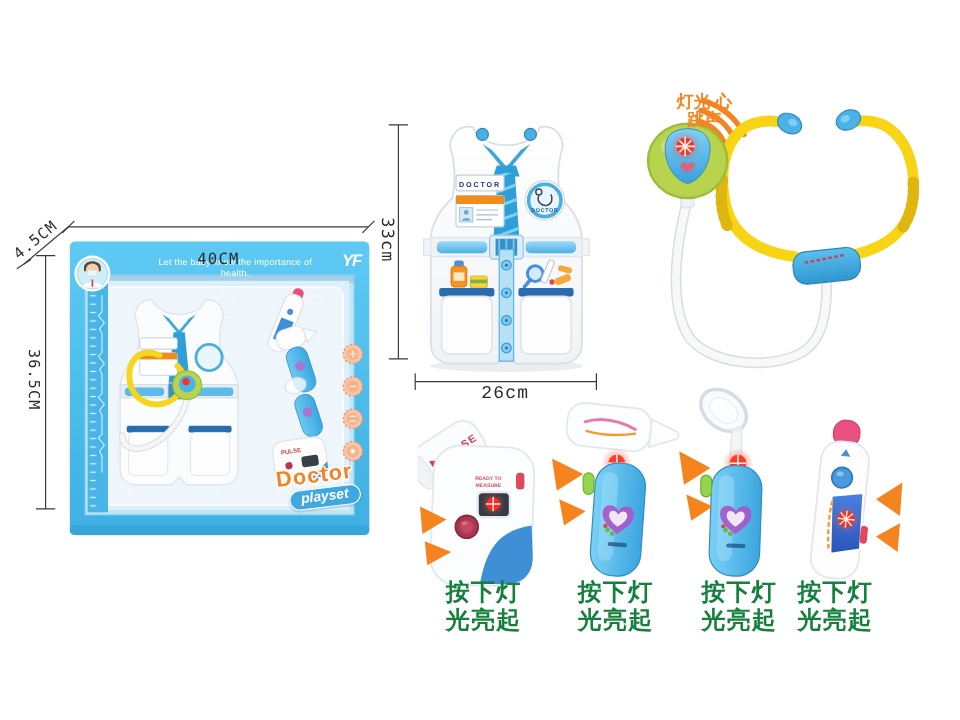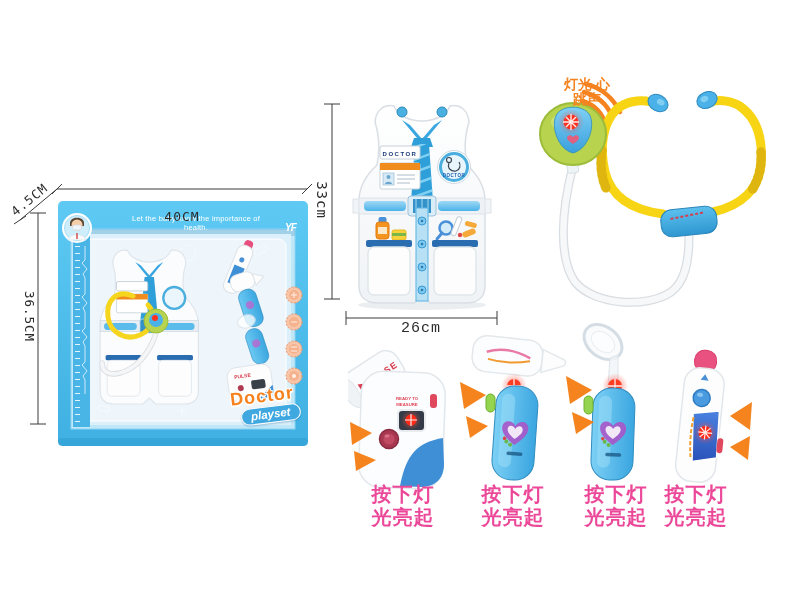--- a/index.html
+++ b/index.html
@@ -9,32 +9,32 @@
   .dim-label{position:absolute;color:#2b2b2b;font-family:"DejaVu Sans Mono",monospace;
              font-size:13px;letter-spacing:1px;white-space:nowrap;}
   .ctr{text-align:center;}
   #depth-label{left:8px;top:192px;transform:rotate(-39deg);font-size:12.5px;}
   #width-label{left:152px;top:170px;width:60px;margin-top:39px;}
   #height-label{left:-2px;top:309px;width:62px;transform:rotate(90deg);font-size:12.5px;}
   #vest-h-label{left:291px;top:192px;width:62px;transform:rotate(90deg);font-size:14px;}
   #vest-w-label{left:390px;top:320px;width:62px;font-size:15px;font-family:Liberation Mono, monospace;}
   #box-tagline{position:absolute;left:128px;top:214px;width:136px;text-align:center;
                color:#fff;font-size:7.5px;letter-spacing:.2px;}
-  #box-brand{position:absolute;left:285px;top:222px;color:#fff;font-size:10px;
+  #box-brand{position:absolute;left:285px;top:209px;color:#fff;font-size:14px;
              font-weight:bold;font-style:italic;letter-spacing:-1px;}
   #logo-doctor{position:absolute;left:230px;top:386px;font-size:18px;font-weight:bold;
         color:#f6821f;transform:rotate(-7deg);letter-spacing:1px;
         text-shadow:-1px -1px 0 #fff,1px -1px 0 #fff,-1px 1px 0 #fff,1px 1px 0 #fff,0 2px 0 #fff;}
   #logo-playset{position:absolute;left:241px;top:406px;transform:rotate(-7deg);
         background:#3fa8e0;border:1.5px solid #fff;border-radius:9px;color:#fff;
         font-size:11.5px;font-weight:bold;font-style:italic;padding:1px 9px 2px;
         box-shadow:0 1px 2px rgba(40,110,160,.4);}
   #steth-label{position:absolute;left:522px;top:77px;width:58px;text-align:center;
         color:#f5831f;font-size:14px;font-weight:bold;line-height:15px;margin-left:36px;}
-  .caption{position:absolute;top:483px;width:66px;text-align:center;color:#ec4899;
+  .caption{position:absolute;top:483px;width:66px;text-align:center;color:#15803d;
         font-size:20px;font-weight:bold;line-height:23px;letter-spacing:1px;}
   .caption span{display:block;}
   #cap-pulse{left:370px;} #cap-otoscope{left:480px;} #cap-mirror{left:583px;} #cap-thermo{left:663px;}
 </style>
 </head>
 <body>
 
 <div id="stage">
 
   <svg style="left:58px;top:201px" width="250" height="245" viewBox="0 0 250 245">

